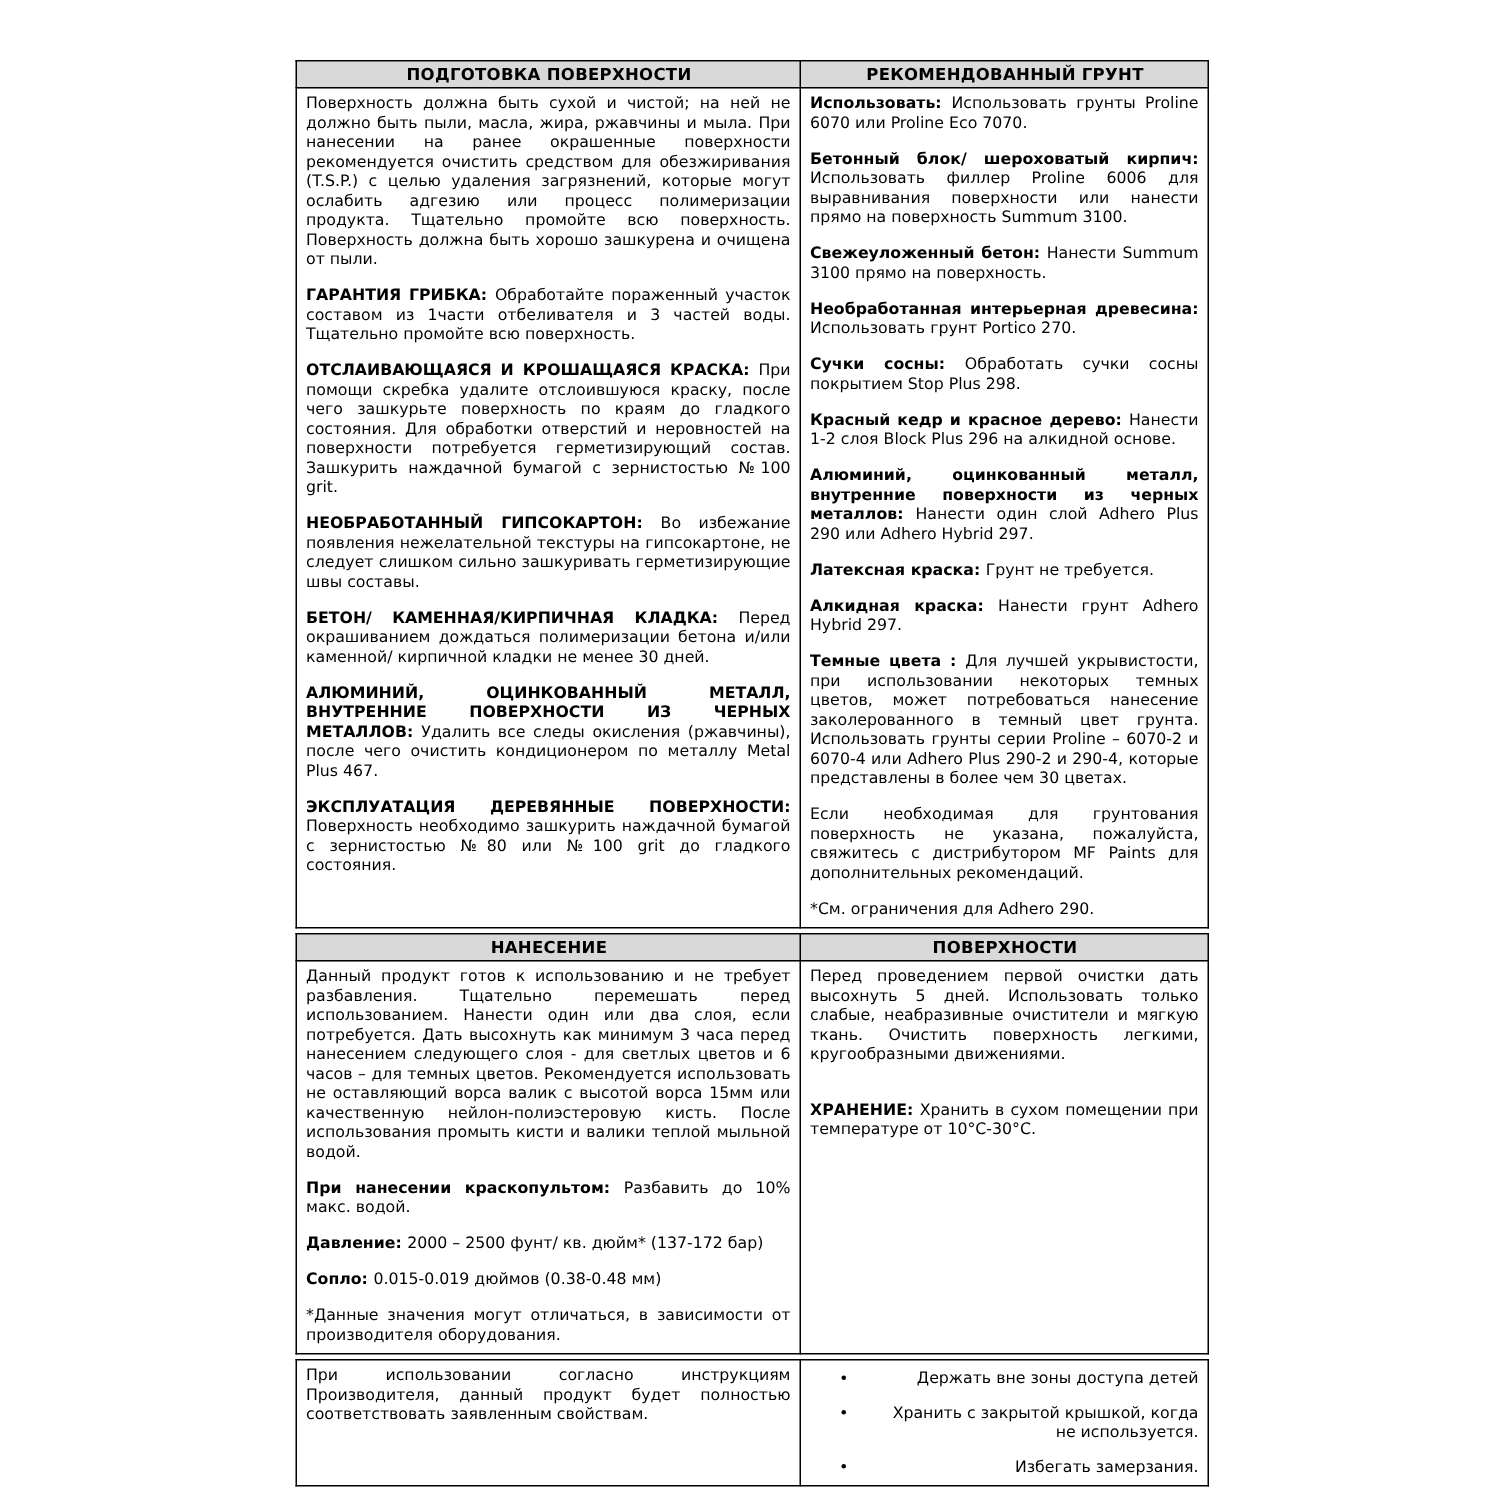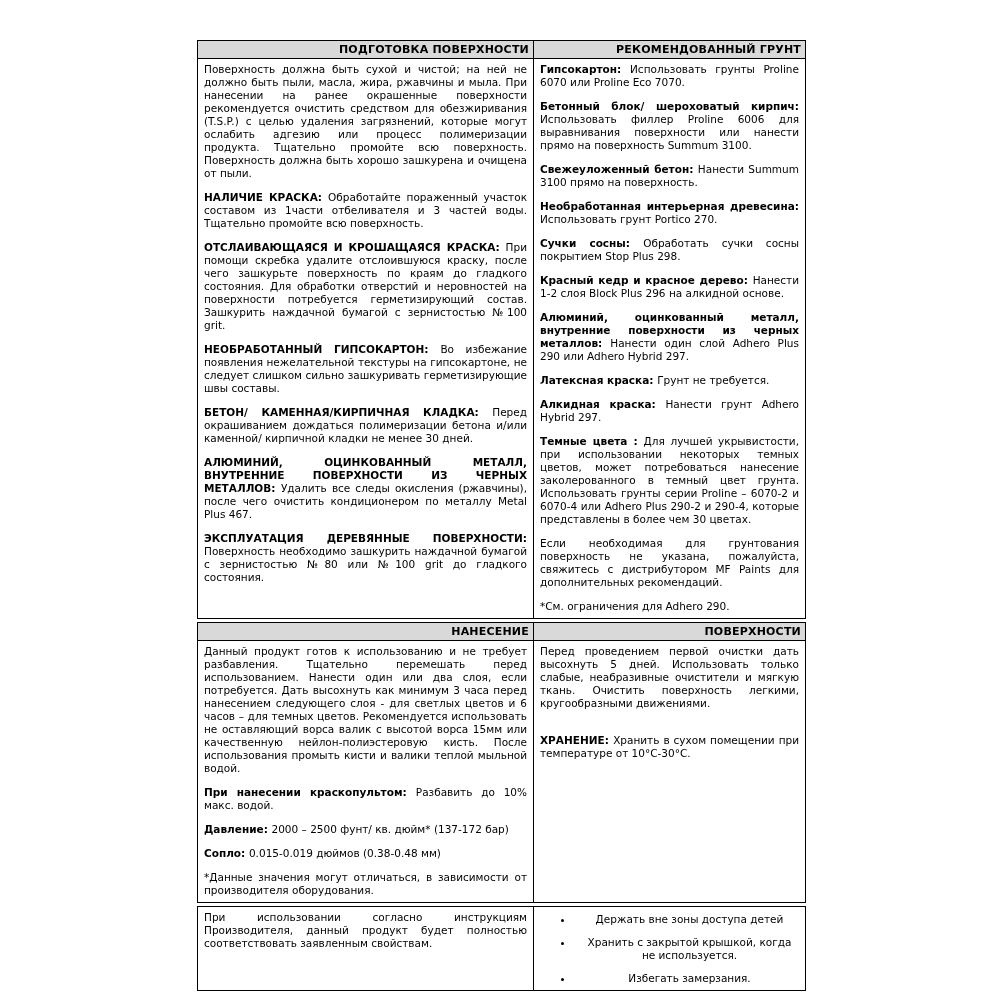--- a/index.html
+++ b/index.html
@@ -9,40 +9,40 @@
   }
   .doc{position:absolute;left:197px;top:40px;width:608px;}
   table.tbl{
     border-collapse:collapse;table-layout:fixed;width:608px;margin:0 0 3px 0;
   }
   .col-left{width:336px;}
   .col-right{width:272px;}
   th.hdr{
     background:var(--hdr-bg,#d9d9d9);
     border:1px solid var(--border,#000);
-    font-size:11px;font-weight:bold;text-align:right;
+    font-size:11px;font-weight:bold;text-align:center;
     padding:2px 4px 2px 5px;height:13px;
     letter-spacing:0.2px;
   }
   td.cell{
     border:1px solid var(--border,#000);
     vertical-align:top;
     font-size:10.5px;line-height:13px;
     padding:4px 6px 5px 6px;
     text-align:justify;
   }
   tr.body-row-1 td{height:465px;margin-top:38px;}
   tr.body-row-2 td{height:208px;}
   tr.body-row-3 td{height:65px;}
   .cell p{margin:0 0 11px 0;}
   .cell p:last-child{margin-bottom:0;}
   .cell p.space-before{margin-top:24px;}
   .cell b{font-weight:bold;}
   ul.warn{margin:2px 0 0 0;padding:0 0 0 34px;list-style:disc;}
-  ul.warn li{margin:0 0 10px 0;padding-left:6px;text-align:center;}
+  ul.warn li{margin:0 0 10px 0;padding-left:6px;text-align:right;}
   ul.warn li:last-child{margin-bottom:0;}
 </style>
 </head>
 <body>
 
 <div class="sheet">
   <div class="doc">
 
     <table class="tbl">
       <colgroup>
@@ -50,29 +50,29 @@
           <col class="col-right">
         </colgroup>
       <tbody>
         <tr>
           <th class="hdr">ПОДГОТОВКА ПОВЕРХНОСТИ</th>
           <th class="hdr">РЕКОМЕНДОВАННЫЙ ГРУНТ</th>
         </tr>
         <tr class="body-row-1">
           <td class="cell">
               <p>Поверхность должна быть сухой и чистой; на ней не должно быть пыли, масла, жира, ржавчины и мыла. При нанесении на ранее окрашенные поверхности рекомендуется очистить средством для обезжиривания (T.S.P.) с целью удаления загрязнений, которые могут ослабить адгезию или процесс полимеризации продукта. Тщательно промойте всю поверхность. Поверхность должна быть хорошо зашкурена и очищена от пыли.</p>
-              <p><b>НАЛИЧИЕ КРАСКА: </b>Обработайте пораженный участок составом из 1части отбеливателя и 3 частей воды. Тщательно промойте всю поверхность.</p>
+              <p><b>ГАРАНТИЯ ГРИБКА: </b>Обработайте пораженный участок составом из 1части отбеливателя и 3 частей воды. Тщательно промойте всю поверхность.</p>
               <p><b>ОТСЛАИВАЮЩАЯСЯ И КРОШАЩАЯСЯ КРАСКА: </b>При помощи скребка удалите отслоившуюся краску, после чего зашкурьте поверхность по краям до гладкого состояния. Для обработки отверстий и неровностей на поверхности потребуется герметизирующий состав. Зашкурить наждачной бумагой с зернистостью №100 grit.</p>
               <p><b>НЕОБРАБОТАННЫЙ ГИПСОКАРТОН: </b>Во избежание появления нежелательной текстуры на гипсокартоне, не следует слишком сильно зашкуривать герметизирующие швы составы.</p>
               <p><b>БЕТОН/ КАМЕННАЯ/КИРПИЧНАЯ КЛАДКА: </b>Перед окрашиванием дождаться полимеризации бетона и/или каменной/ кирпичной кладки не менее 30 дней.</p>
               <p><b>АЛЮМИНИЙ, ОЦИНКОВАННЫЙ МЕТАЛЛ, ВНУТРЕННИЕ ПОВЕРХНОСТИ ИЗ ЧЕРНЫХ МЕТАЛЛОВ: </b>Удалить все следы окисления (ржавчины), после чего очистить кондиционером по металлу Metal Plus 467.</p>
               <p><b>ЭКСПЛУАТАЦИЯ ДЕРЕВЯННЫЕ ПОВЕРХНОСТИ: </b>Поверхность необходимо зашкурить наждачной бумагой с зернистостью №80 или №100 grit до гладкого состояния.</p>
             </td>
           <td class="cell">
-              <p><b>Гипсокартон: </b>Использовать грунты Proline 6070 или Proline Eco 7070.</p>
+              <p><b>Использовать: </b>Использовать грунты Proline 6070 или Proline Eco 7070.</p>
               <p><b>Бетонный блок/ шероховатый кирпич: </b>Использовать филлер Proline 6006 для выравнивания поверхности или нанести прямо на поверхность Summum 3100.</p>
               <p><b>Свежеуложенный бетон: </b>Нанести Summum 3100 прямо на поверхность.</p>
               <p><b>Необработанная интерьерная древесина: </b>Использовать грунт Portico 270.</p>
               <p><b>Сучки сосны: </b>Обработать сучки сосны покрытием Stop Plus 298.</p>
               <p><b>Красный кедр и красное дерево: </b>Нанести 1-2 слоя Block Plus 296 на алкидной основе.</p>
               <p><b>Алюминий, оцинкованный металл, внутренние поверхности из черных металлов: </b>Нанести один слой Adhero Plus 290 или Adhero Hybrid 297.</p>
               <p><b>Латексная краска: </b>Грунт не требуется.</p>
               <p><b>Алкидная краска: </b>Нанести грунт Adhero Hybrid 297.</p>
               <p><b>Темные цвета : </b>Для лучшей укрывистости, при использовании некоторых темных цветов, может потребоваться нанесение заколерованного в темный цвет грунта. Использовать грунты серии Proline – 6070-2 и 6070-4 или Adhero Plus 290-2 и 290-4, которые представлены в более чем 30 цветах.</p>
               <p>Если необходимая для грунтования поверхность не указана, пожалуйста, свяжитесь с дистрибутором MF Paints для дополнительных рекомендаций.</p>

